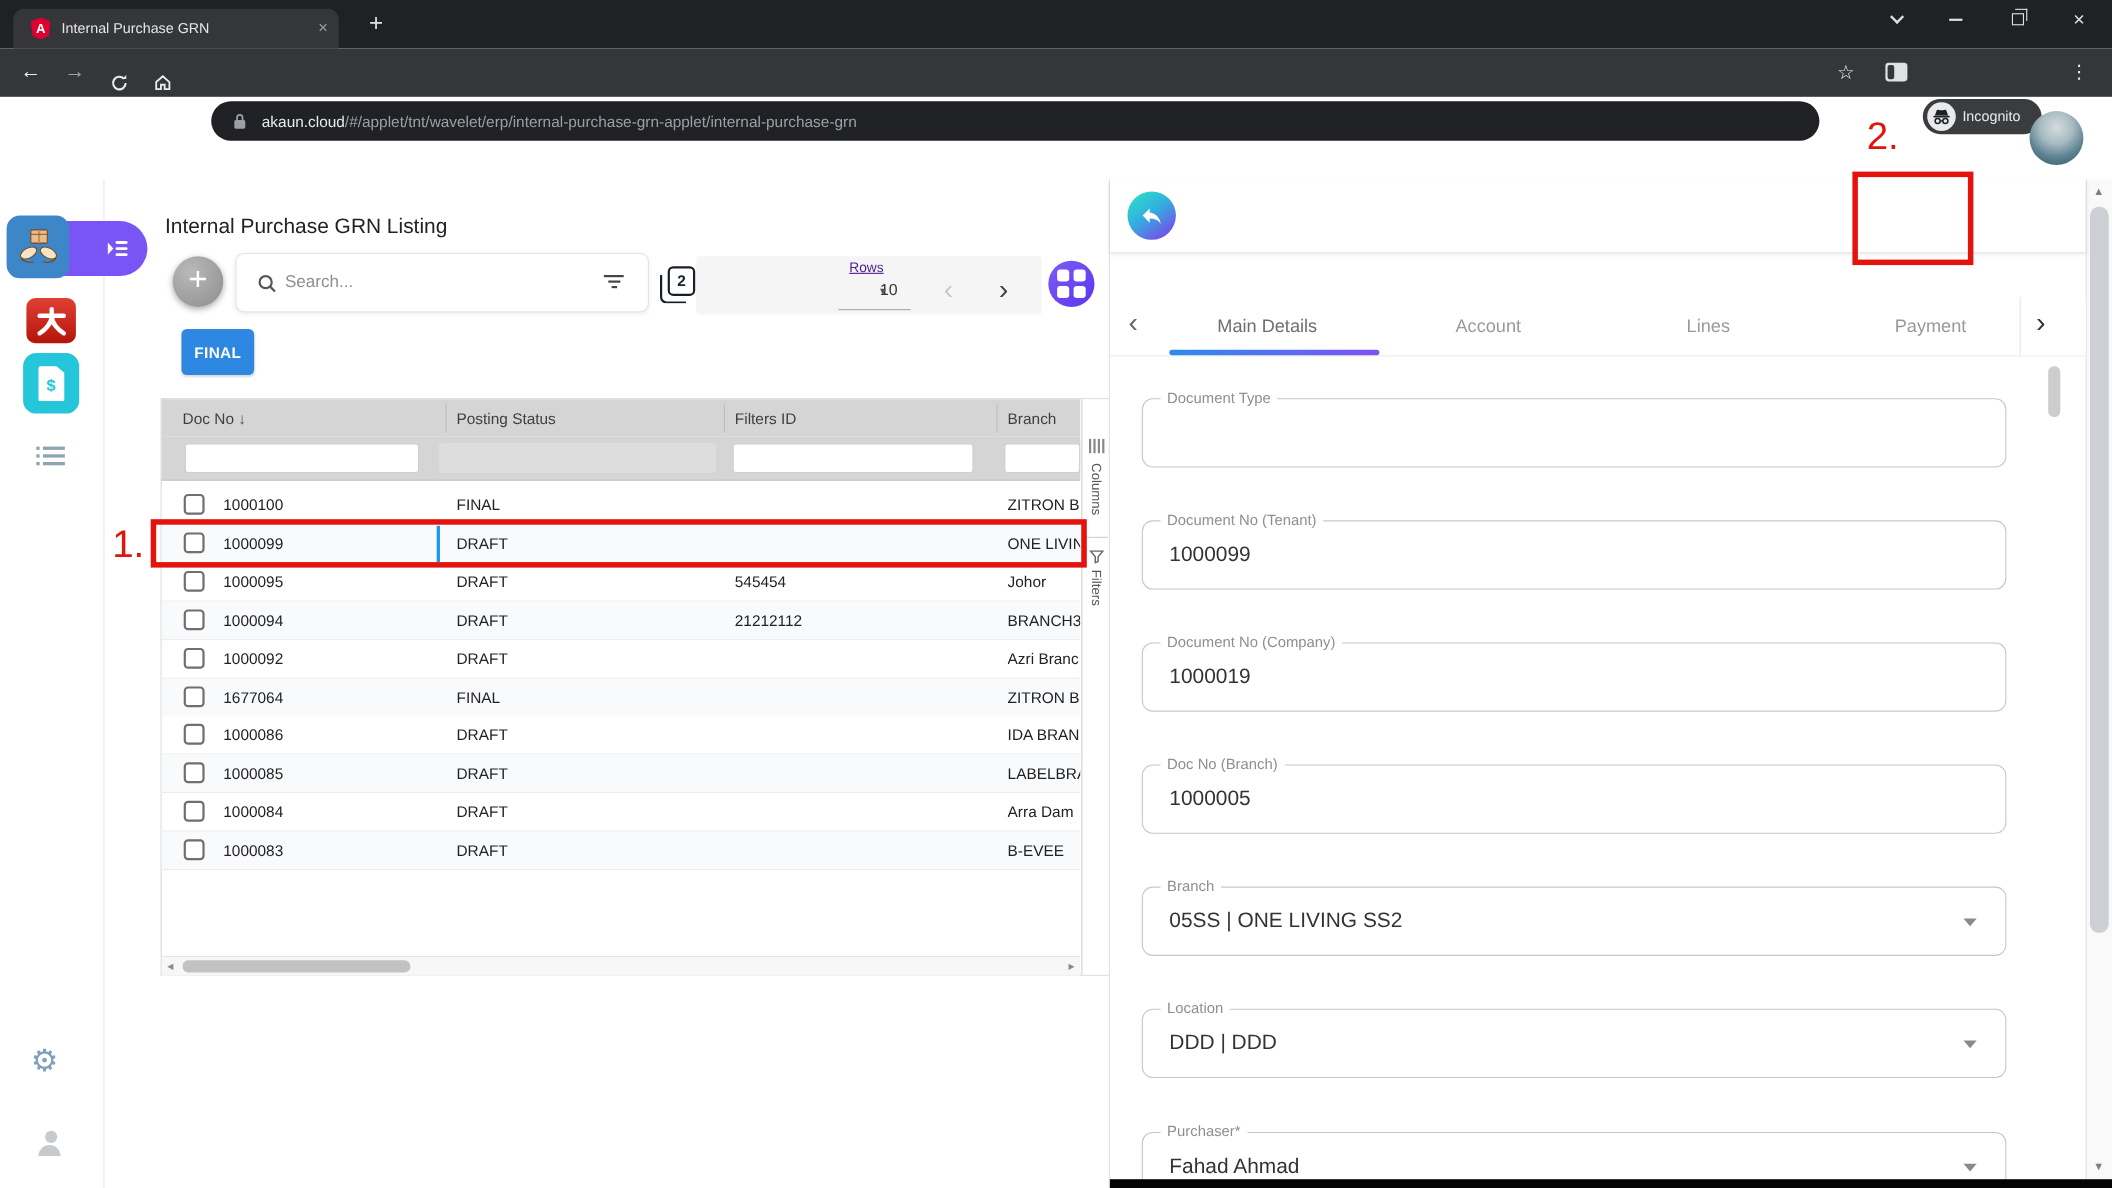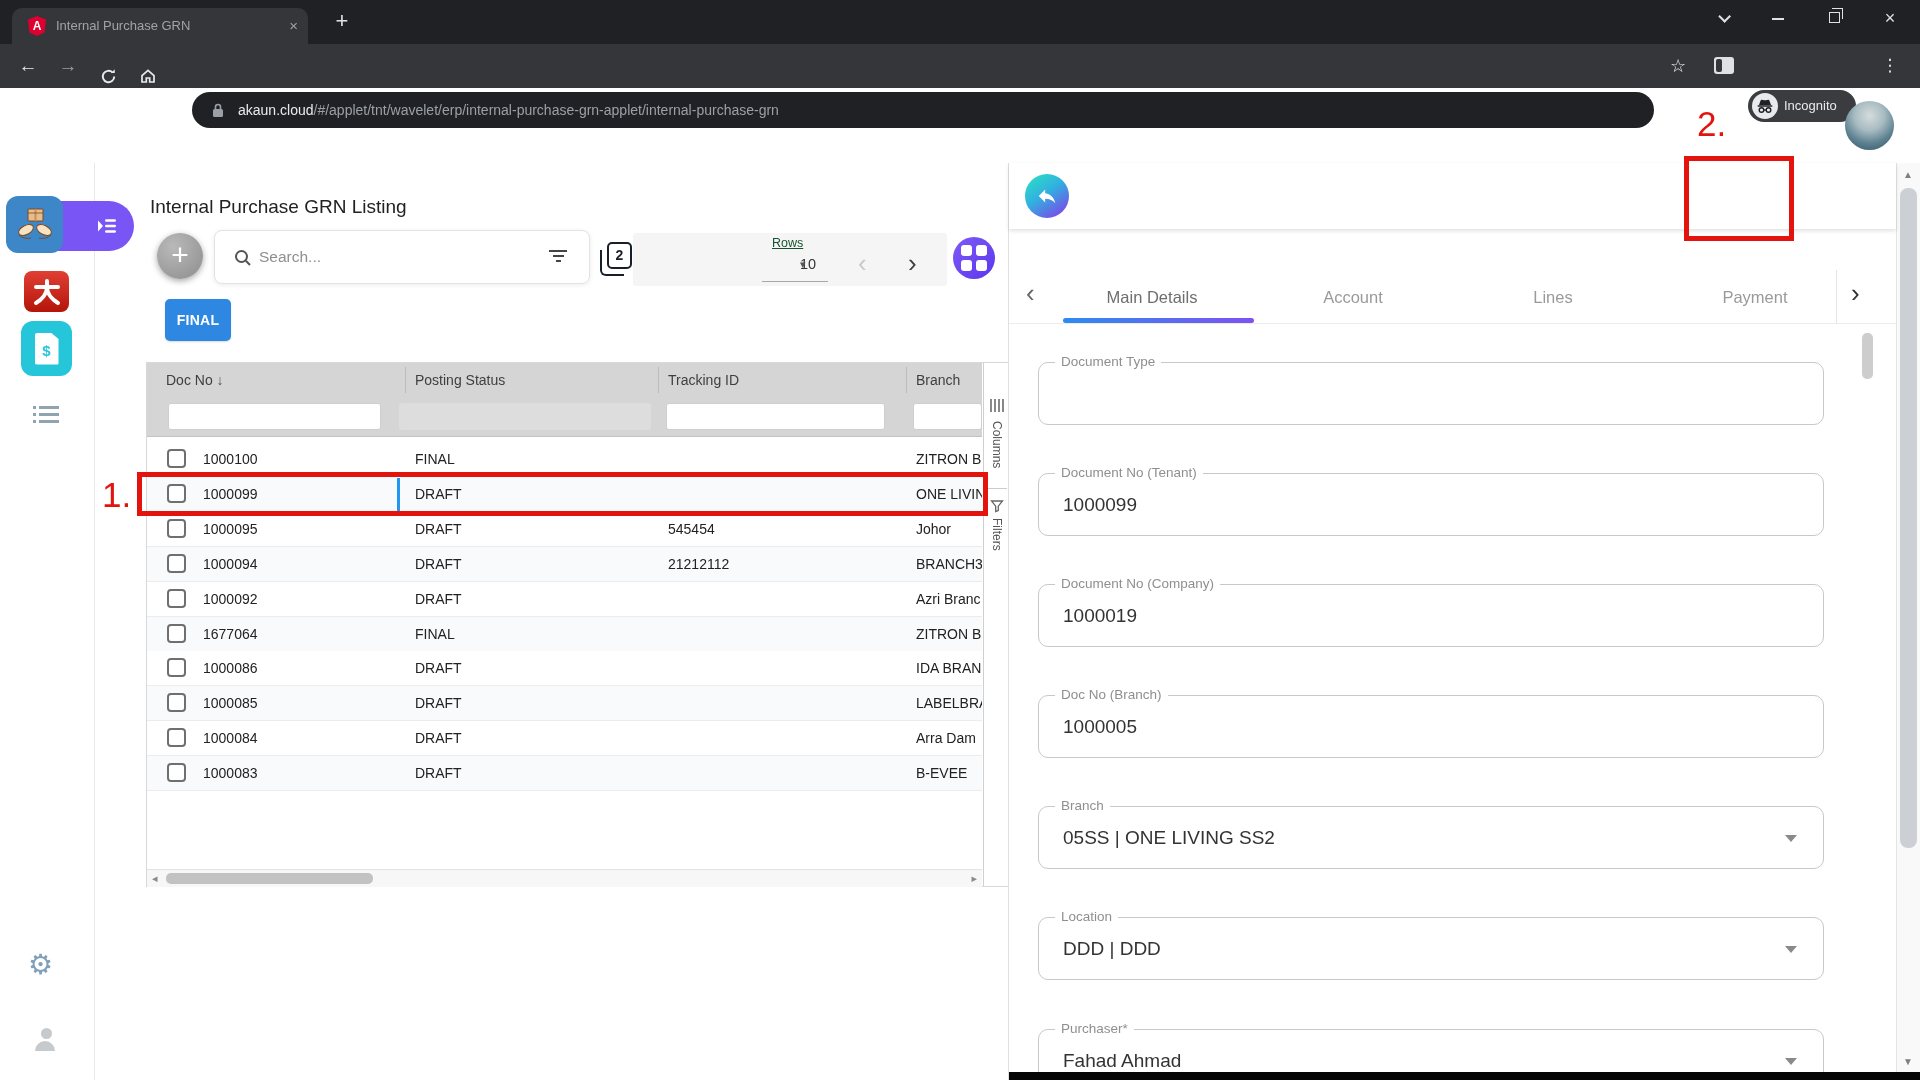--- a/index.html
+++ b/index.html
@@ -3,21 +3,21 @@
 <meta charset="utf-8">
 <style>
   * { margin:0; padding:0; box-sizing:border-box; }
   html,body { width:1920px; height:1080px; overflow:hidden; }
   body { font-family:"Liberation Sans", sans-serif; }
   .screen { position:relative; width:1920px; height:1080px; background:#fff; overflow:hidden; }
 
   
   .tabbar { position:absolute; left:0; top:0; width:1920px; height:44px; background:#202124; }
   .tab { position:absolute; left:12px; top:8px; width:296px; height:36px; background:#35363a; border-radius:10px 10px 0 0; }
-  .tab-title { position:absolute; left:44px; top:10px; font-size:13px; color:#a3a3a3; white-space:nowrap; }
+  .tab-title { position:absolute; left:44px; top:10px; font-size:13px; color:#e5e5e5; white-space:nowrap; }
   .ang { position:absolute; left:16px; top:8px; width:18px; height:20px; background:#dd0031;
          clip-path:polygon(50% 0,100% 17%,92% 83%,50% 100%,8% 83%,0 17%); color:#fff; font-weight:bold;
          font-size:12px; text-align:center; line-height:20px; }
   .tab-close { position:absolute; right:10px; top:9px; font-size:15px; color:#9aa0a6; cursor:pointer; }
   .newtab { position:absolute; left:328px; top:8px; font-size:22px; color:#dfe1e5; width:28px; text-align:center; }
   .winbtn { position:absolute; top:0; width:44px; height:36px; color:#dfe1e5; text-align:center; line-height:36px; font-size:16px; }
   .chev { display:inline-block; width:9px; height:9px; border-right:2px solid #dfe1e5; border-bottom:2px solid #dfe1e5; transform:rotate(45deg) translateY(-3px); }
   .minbar { display:inline-block; width:12px; height:2px; background:#dfe1e5; vertical-align:middle; }
   .restore { position:relative; display:inline-block; width:11px; height:11px; border:1.5px solid #dfe1e5; margin-top:12px; background:#202124; }
   .restore:before { content:""; position:absolute; left:2px; top:-5px; width:10px; height:10px; border-top:1.5px solid #dfe1e5; border-right:1.5px solid #dfe1e5; }
@@ -66,21 +66,21 @@
   .searchbox { position:absolute; left:214px; top:230px; width:376px; height:54px; background:#fff; border:1px solid #e3e3e3;
                border-radius:8px; box-shadow:0 1px 5px rgba(0,0,0,.08); }
   .searchph { position:absolute; left:44px; top:0; line-height:52px; color:#8f8f8f; font-size:15.5px; }
   .filtbars { position:absolute; right:22px; top:19px; width:18px; }
   .filtbars div { background:#444; height:2px; margin:0 auto 3px; }
   .copy2 { position:absolute; left:600px; top:242px; width:32px; height:34px; }
   .copy2 .back { position:absolute; left:0; bottom:0; width:24px; height:26px; border-left:2.5px solid #17202a; border-bottom:2.5px solid #17202a; border-radius:0 0 0 6px; }
   .copy2 .front { position:absolute; right:0; top:0; width:25px; height:27px; border:2.5px solid #17202a; border-radius:5px;
                   text-align:center; font-size:14px; font-weight:bold; color:#17202a; line-height:23px; background:#fff; }
   .rowsbg { position:absolute; left:633px; top:233px; width:314px; height:53px; background:#f5f5f5; border-radius:3px; }
-  .rows-label { position:absolute; left:772px; top:236px; font-size:12.5px; color:#14532d;text-decoration:underline; }
+  .rows-label { position:absolute; left:772px; top:236px; font-size:12.5px; color:#4c1d95;text-decoration:underline; }
   .rows-val { position:absolute; left:768px; top:256px; font-size:14.5px; color:#333;margin-left:32px; }
   .rows-caret { position:absolute; left:800px; top:258px; font-size:11px; color:#555; }
   .rows-line { position:absolute; left:762px; top:281px; width:66px; border-bottom:1px solid #a8a8a8; }
   .pagechev { position:absolute; top:248px; font-size:26px; }
   .gridicon { position:absolute; left:953px; top:237px; width:42px; height:42px; border-radius:50%;
               background:linear-gradient(135deg,#7e5bf5,#5b36ee); display:grid; grid-template-columns:11px 11px; gap:4px;
               justify-content:center; align-content:center; }
   .gridicon div { width:11px; height:11px; background:#fff; border-radius:3px; }
   .btn-blue { background:#2e87e0; color:#fff; font-weight:bold; font-size:14px; border-radius:5px; text-align:center;
               letter-spacing:.3px; box-shadow:0 1px 2px rgba(0,0,0,.15); }
@@ -281,21 +281,21 @@
       <div></div>
       <div></div>
     </div>
 
   <div class="btn-blue lfinal">FINAL</div>
 
   <div class="tablewrap">
     <div class="thead">
       <span class="th" style="left:19px;"><span>Doc No</span> <span style="color:#555;">↓</span></span>
       <span class="th" style="left:268px;">Posting Status</span>
-      <span class="th" style="left:521px;">Tracking ID</span>
+      <span class="th" style="left:521px;">Filters ID</span>
       <span class="th" style="left:769px;">Branch</span>
       <span class="coldiv" style="left:258px;"></span>
       <span class="coldiv" style="left:511px;"></span>
       <span class="coldiv" style="left:759px;"></span>
     </div>
     <div class="tfilter">
       <div class="finput" style="left:21px; width:213px;"></div>
       <div class="fblock" style="left:252px; width:252px;"></div>
       <div class="finput" style="left:519px; width:219px;"></div>
       <div class="finput" style="left:766px; width:69px;"></div>

